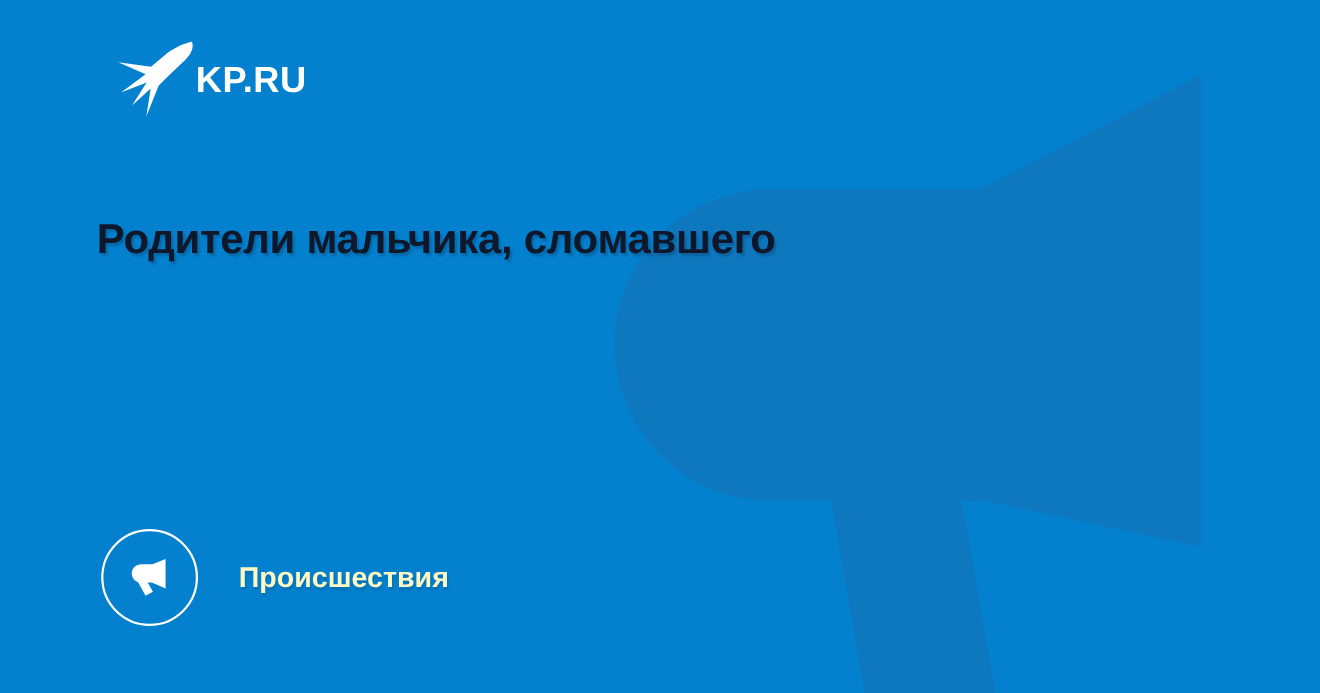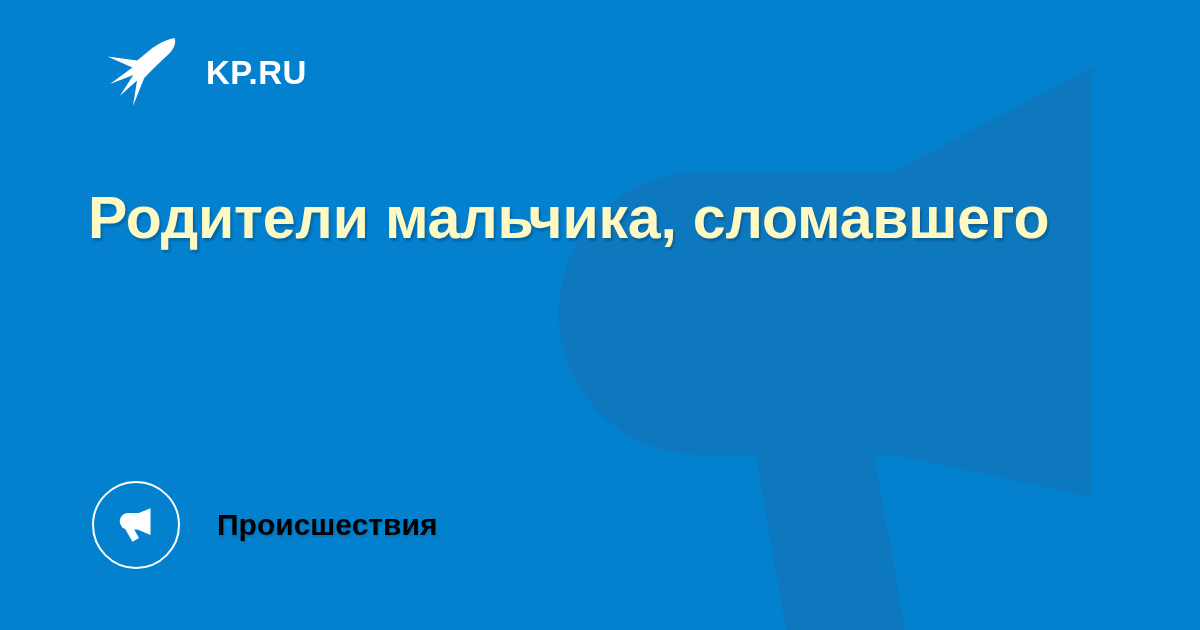--- a/index.html
+++ b/index.html
@@ -39,39 +39,38 @@
     display: flex;
     align-items: center;
     height: 72px;
   }
   .logo-bird {
     width: 74px;
     height: 72px;
     display: block;
   }
   .brand-word {
-    margin-left: 28px;
     color: #ffffff;
     font-size: 33px;
     font-weight: 700;
     letter-spacing: 0.5px;
     line-height: 1;
     white-space: nowrap;
   }
 
   
   .headline {
     position: absolute;
     left: 88px;
     top: 186px;
     width: 1010px;
   }
   .headline-line {
-    color: #fef9c3;
-    font-size: 59px;
+    color: #0f172a;
+    font-size: 38px;
     font-weight: 700;
     line-height: 65px;
     letter-spacing: -0.2px;
     white-space: nowrap;
     text-shadow: 2px 3px 2px rgba(0, 54, 94, 0.33);
   }
 
   
   .category {
     position: absolute;
@@ -91,22 +90,22 @@
     justify-content: center;
     flex: none;
   }
   .cat-icon {
     width: 46px;
     height: 46px;
     display: block;
   }
   .cat-label {
     margin-left: 37px;
-    color: #000000;
-    font-size: 30px;
+    color: #fef9c3;
+    font-size: 26px;
     font-weight: 700;
     line-height: 1;
     white-space: nowrap;
     text-shadow: 1px 2px 2px rgba(0, 54, 94, 0.22);
   }
 </style>
 </head>
 <body>
 
 <div class="card">

